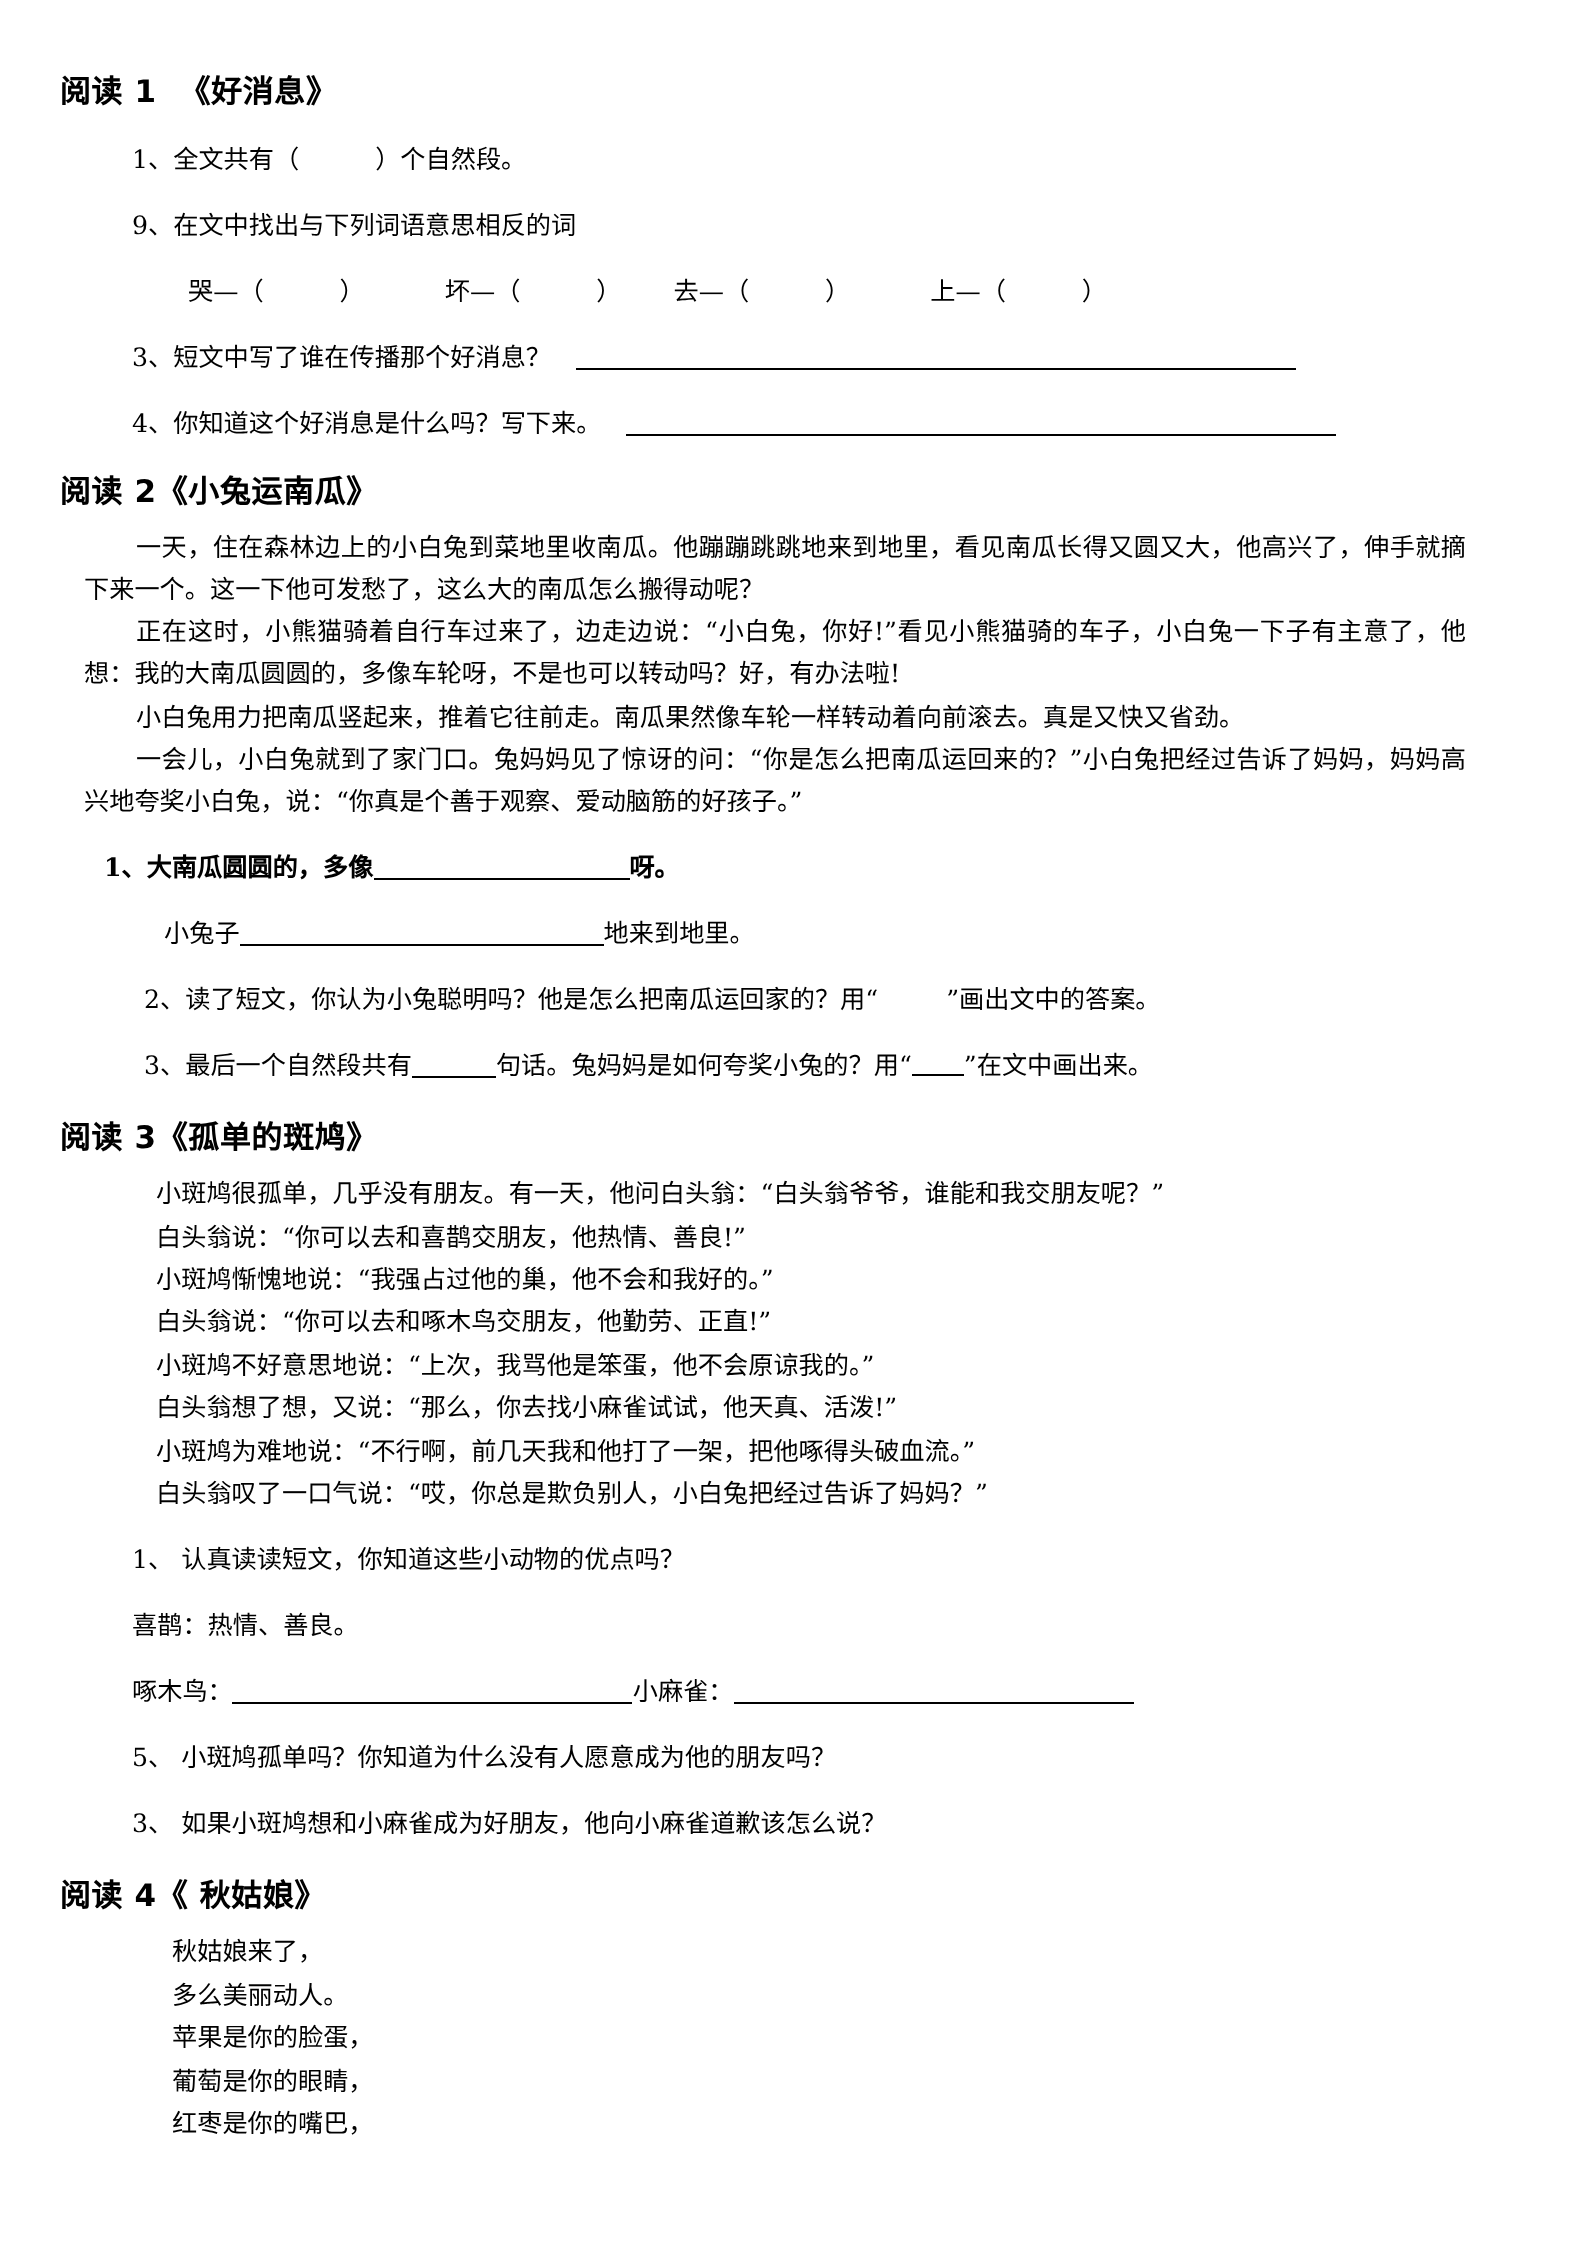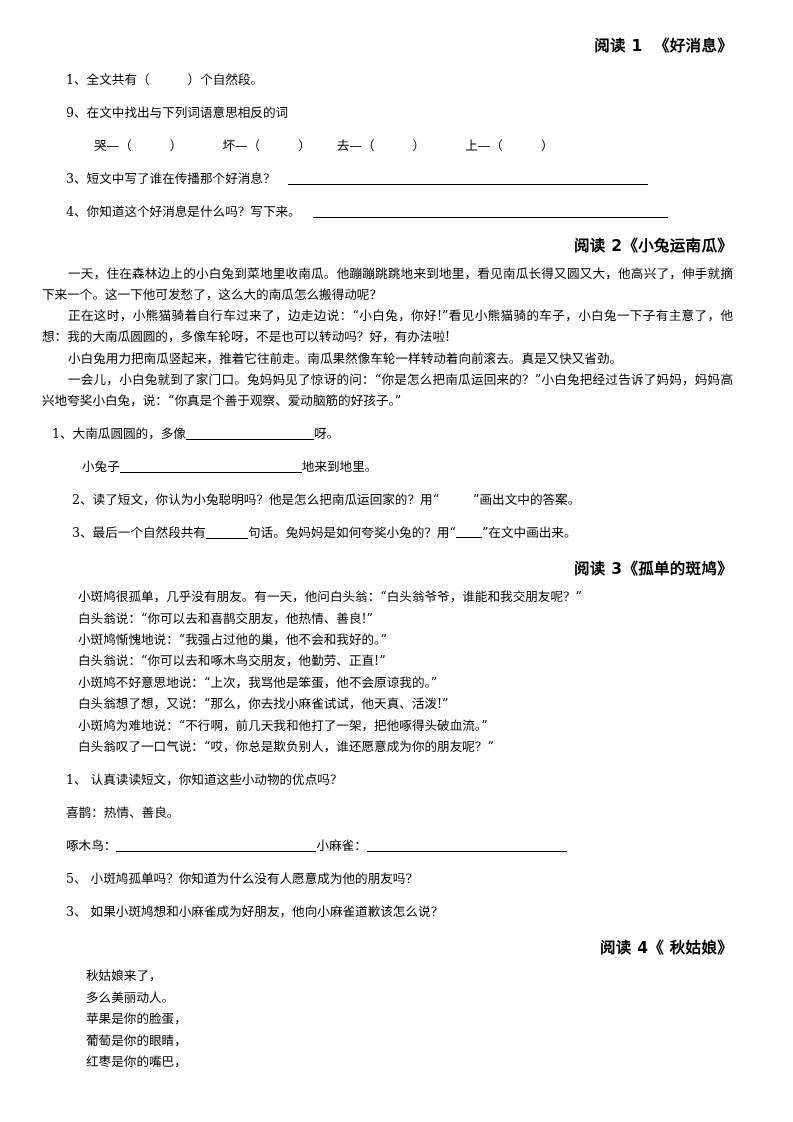--- a/index.html
+++ b/index.html
@@ -26,21 +26,20 @@
 
   
   .sec-title {
     font-family: "DejaVu Sans", "Liberation Sans", sans-serif;
     font-weight: bold;
     font-size: 15.5px;
     line-height: 1.35;
     letter-spacing: 0.3px;
     margin: 0 0 6px 0;
     white-space: pre;
-    text-align: right;
   }
   .sec-1 { margin-top: 0px; }
   .sec-2 { margin-top: 14px; }
   .sec-3 { margin-top: 16px; }
   .sec-4 { margin-top: 16px; }
 
   
   .body-block {
     font-size: 12.6px;
     line-height: 20.8px;
@@ -80,21 +79,21 @@
 
   
   .q-line {
     margin: 12px;
     font-size: 12.6px;
     line-height: 21.0px;
     white-space: nowrap;
   }
   .q-r1 { padding-left: 24px; }
   .q-r1-sub { padding-left: 52px; }
-  .q-r2-a { padding-left: 10px; }
+  .q-r2-a { padding-left: 10px; font-weight: bold; }
   .q-r2-b { padding-left: 40px; }
   .q-r2-c { padding-left: 30px; }
   .q-r3 { padding-left: 24px; }
   .q-r3-sub { padding-left: 24px; }
 
   
   .rule {
     display: inline-block;
     border-bottom: 1px solid #000;
     height: 12px;
@@ -174,21 +173,21 @@
   <h2 class="sec-title sec-3">阅读 3《孤单的斑鸠》</h2>
 
   <div class="body-block">
     <p class="p-ind">小斑鸠很孤单，几乎没有朋友。有一天，他问白头翁：“白头翁爷爷，谁能和我交朋友呢？”</p>
     <p class="p-ind">白头翁说：“你可以去和喜鹊交朋友，他热情、善良!”</p>
     <p class="p-ind">小斑鸠惭愧地说：“我强占过他的巢，他不会和我好的。”</p>
     <p class="p-ind">白头翁说：“你可以去和啄木鸟交朋友，他勤劳、正直!”</p>
     <p class="p-ind">小斑鸠不好意思地说：“上次，我骂他是笨蛋，他不会原谅我的。”</p>
     <p class="p-ind">白头翁想了想，又说：“那么，你去找小麻雀试试，他天真、活泼!”</p>
     <p class="p-ind">小斑鸠为难地说：“不行啊，前几天我和他打了一架，把他啄得头破血流。”</p>
-    <p class="p-ind">白头翁叹了一口气说：“哎，你总是欺负别人，谁还愿意成为你的朋友呢？”</p>
+    <p class="p-ind">白头翁叹了一口气说：“哎，你总是欺负别人，小白兔把经过告诉了妈妈？”</p>
   </div>
 
   <div class="q-block">
     <p class="q-line q-r3">1、 认真读读短文，你知道这些小动物的优点吗？</p>
 
     <p class="q-line q-r3-sub">喜鹊：热情、善良。</p>
 
     <p class="q-line q-r3-sub">
       <span>啄木鸟：</span><span class="rule ans-b2"></span><span>小麻雀：</span><span class="rule ans-b2"></span>
     </p>

